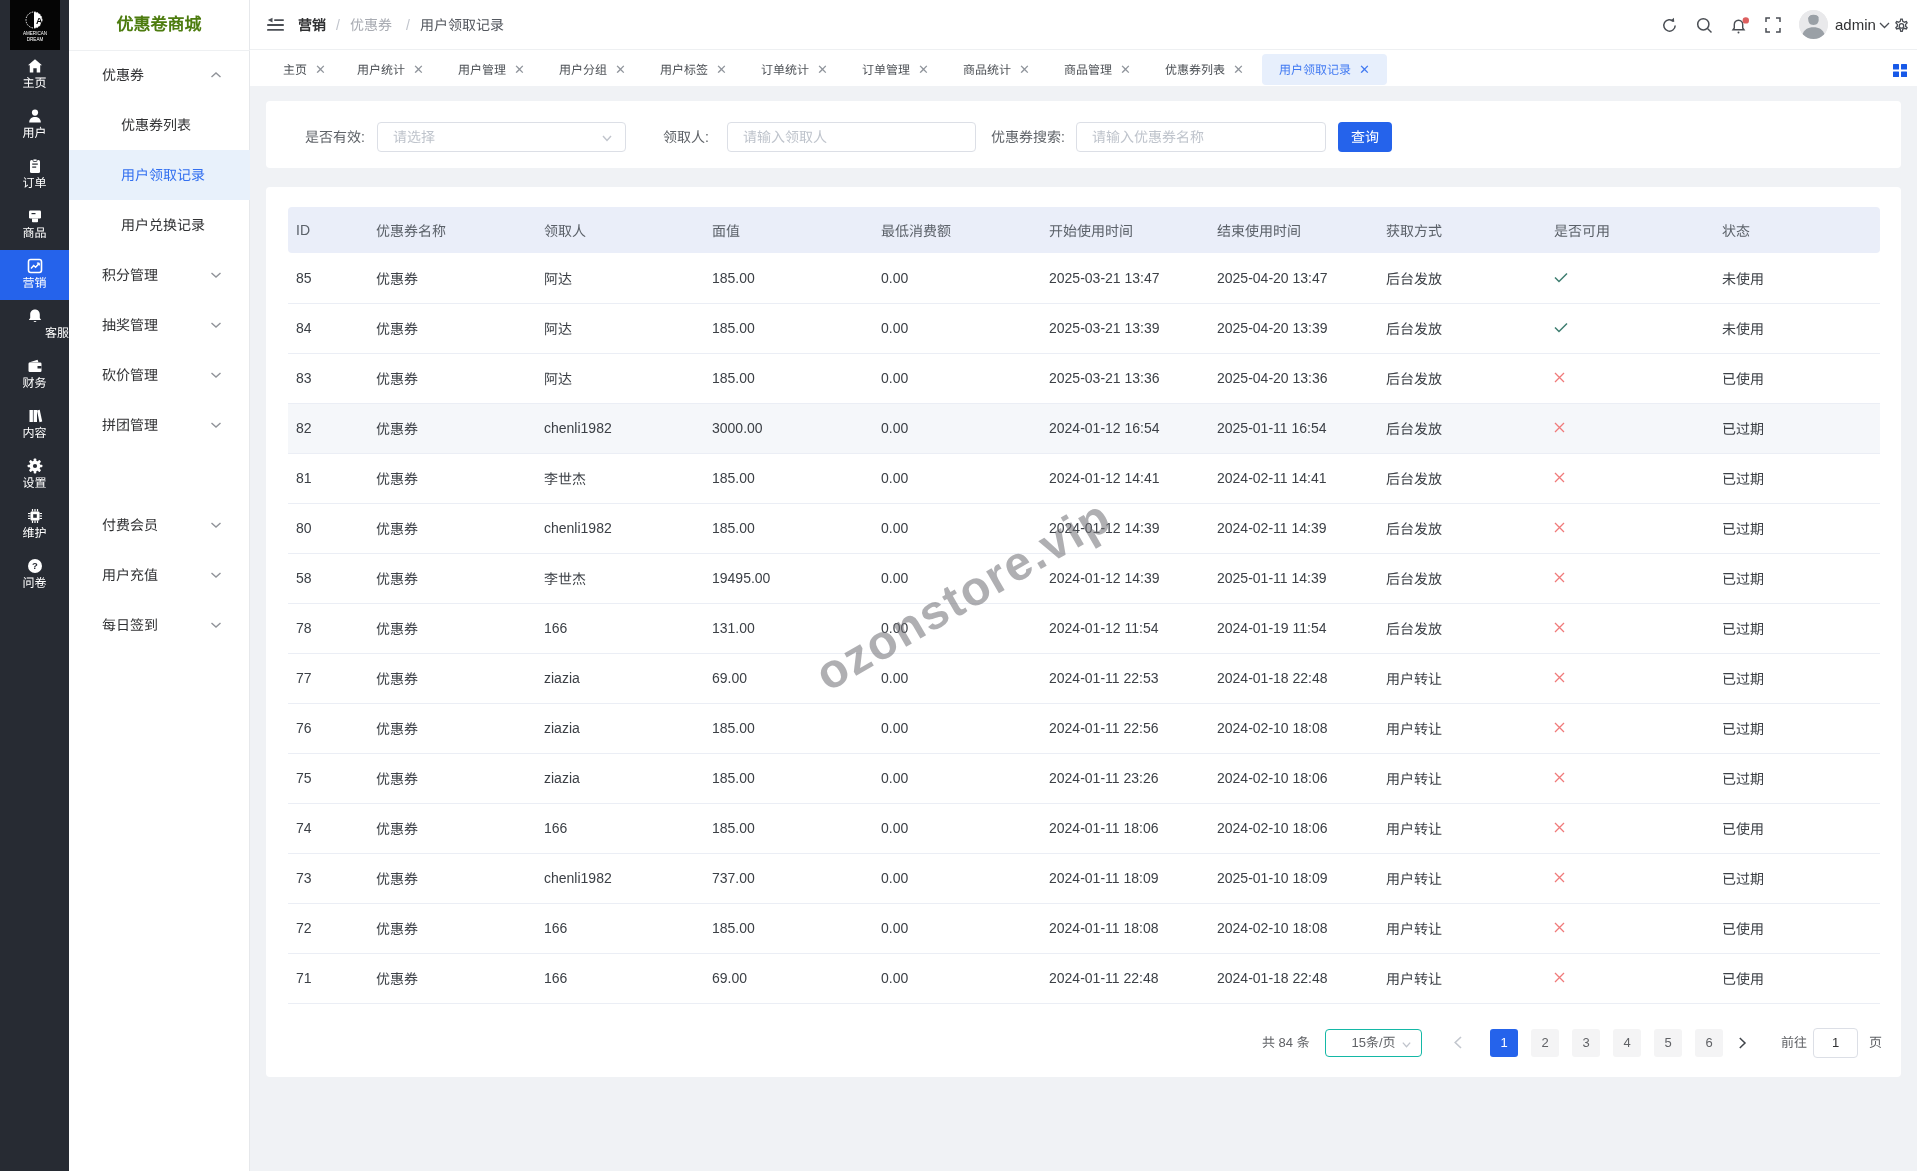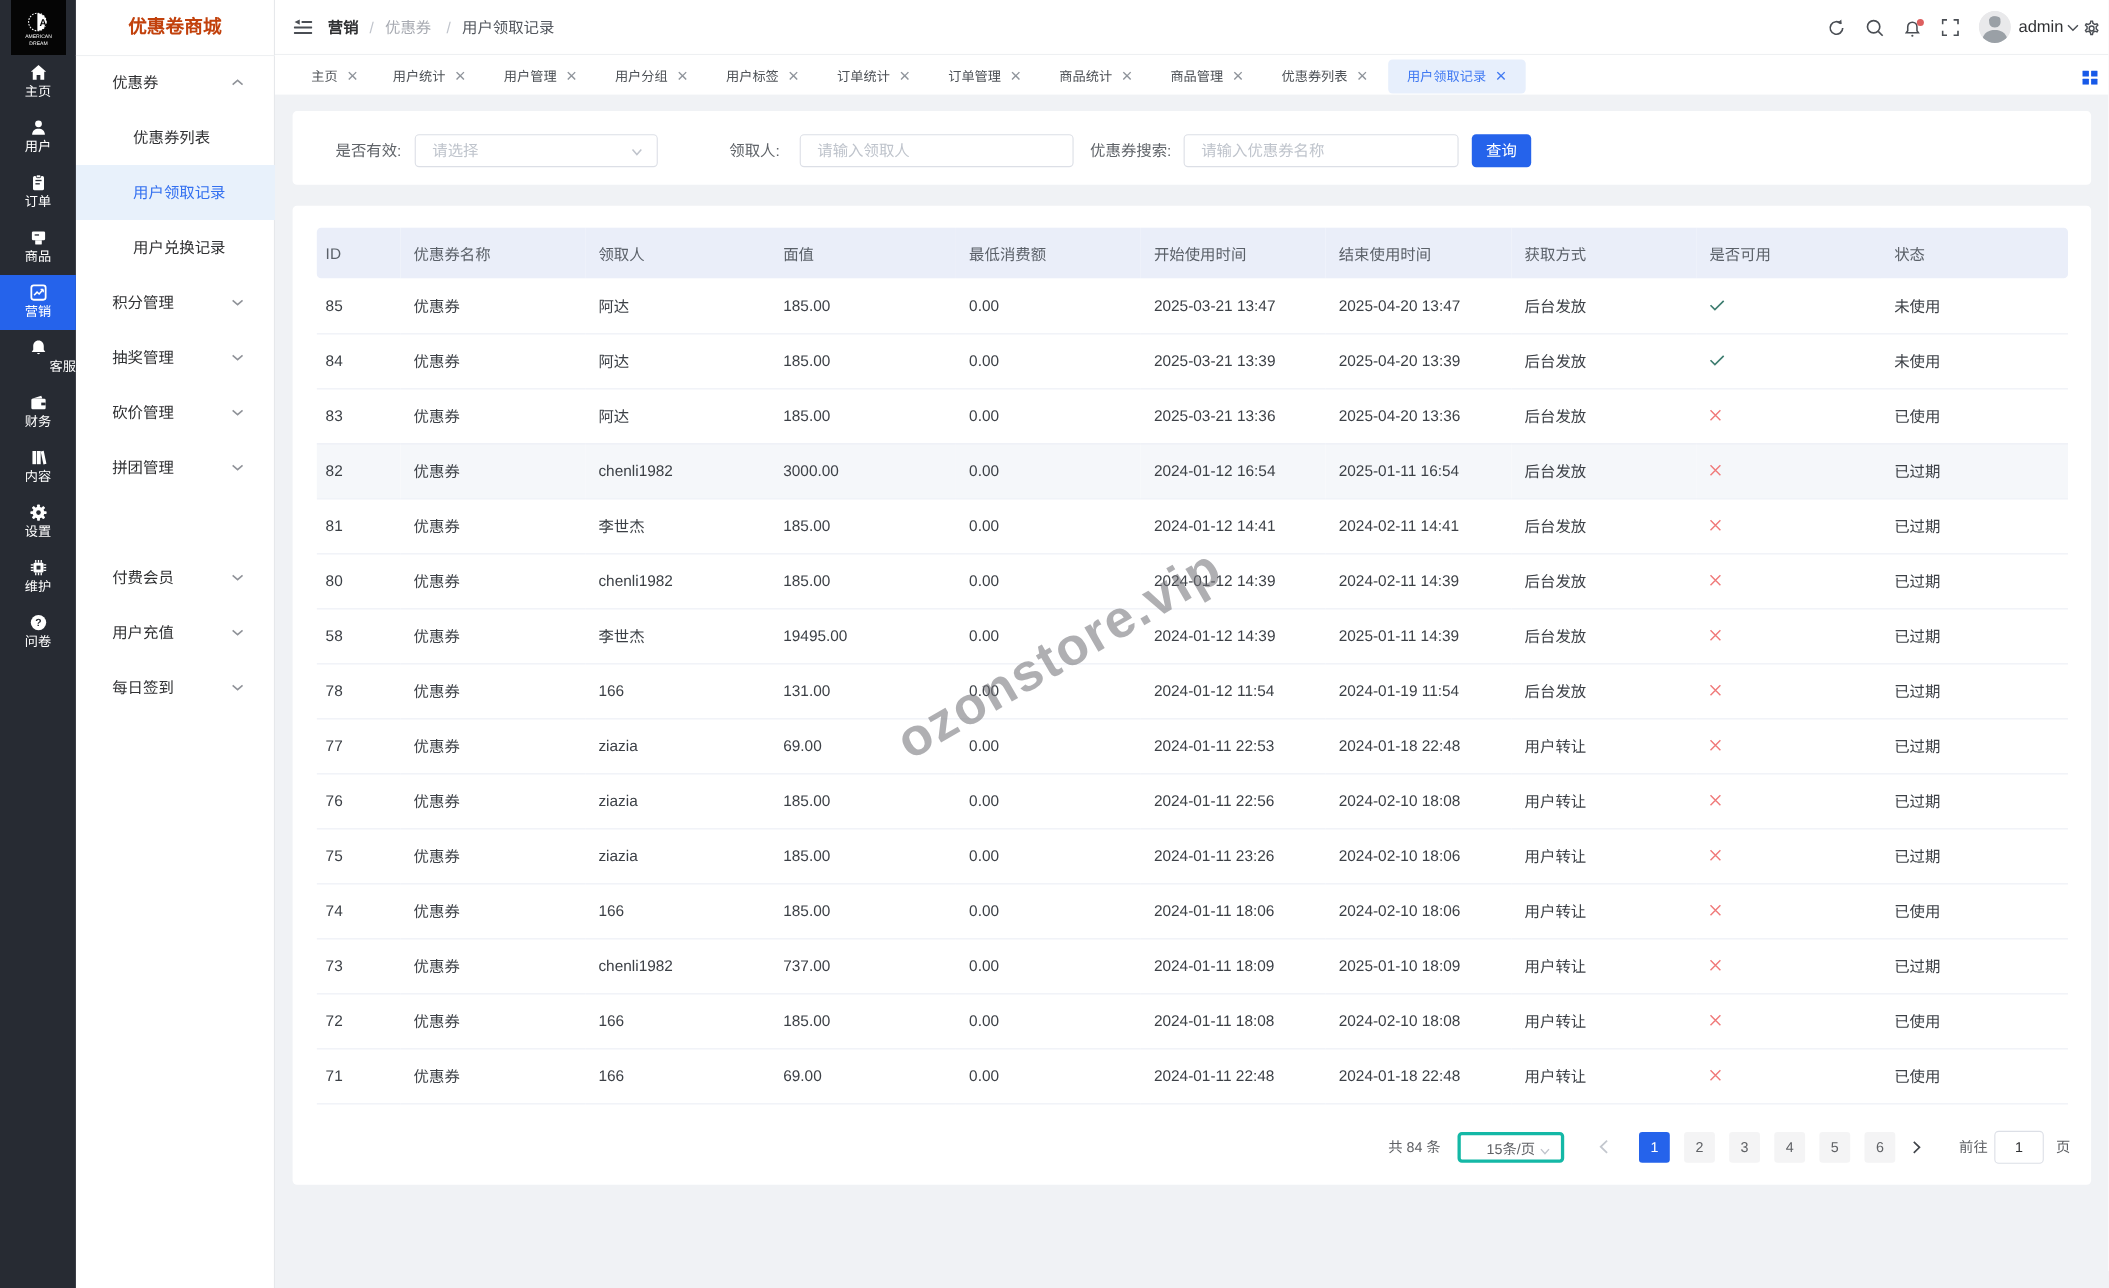--- a/index.html
+++ b/index.html
@@ -11,21 +11,21 @@
 
 .aside-dark { position:absolute; left:0; top:0; width:69px; height:1171px; background:#272b33; z-index:5; }
 .logo { position:absolute; left:10px; top:0; width:50px; height:50px; background:#050505; }
 .nitem { position:absolute; left:0; width:69px; height:50px; text-align:center; color:#fff; }
 .nitem svg { display:block; margin:8px auto 0; }
 .nitem .nlab { display:block; font-size:12px; line-height:12px; margin-top:3px; color:#fff; }
 .nitem.active { background:#2563eb; }
 
 
 .aside-white { position:absolute; left:69px; top:0; width:181px; height:1171px; background:#fff; border-right:1px solid #e6e8eb; z-index:4; }
-.side-title { position:absolute; left:0; top:0; width:100%; height:50px; line-height:50px; text-align:center; font-size:17px; font-weight:bold; color:#c2410c; }
+.side-title { position:absolute; left:0; top:0; width:100%; height:50px; line-height:50px; text-align:center; font-size:17px; font-weight:bold; color:#4d7c0f; }
 .mitem { position:absolute; left:0; width:181px; height:50px; line-height:50px; font-size:14px; color:#303133; }
 .mitem .txt1 { margin-left:33px; }
 .mitem .txt2 { margin-left:52px; }
 .mitem svg.chev { position:absolute; right:28px; top:21px; }
 .mitem.sel { background:#e8f1fb; color:#3370f0; }
 
 
 .topbar { position:absolute; left:250px; top:0; width:1667px; height:50px; background:#fff; border-bottom:1px solid #eef0f2; z-index:3; }
 .side-title-border { position:absolute; left:69px; top:50px; width:181px; height:0; border-top:1px solid #eef0f2; z-index:6; }
 .crumb { position:absolute; top:0; height:50px; line-height:50px; font-size:14px; }
@@ -298,21 +298,21 @@
           <rect x="0" y="0" width="6" height="5.5" rx="0.5"></rect>
           <rect x="8" y="0" width="6" height="5.5" rx="0.5"></rect>
           <rect x="0" y="7.5" width="6" height="5.5" rx="0.5"></rect>
           <rect x="8" y="7.5" width="6" height="5.5" rx="0.5"></rect>
         </g>
       </svg>
   </div>
 
   <div class="card filter">
     <span class="flabel" style="left:39px;">是否有效:</span>
-    <div class="fbox" style="left:111px; width:221px;"><span class="ph">请选择</span>
+    <div class="fbox" style="left:111px; width:249px;"><span class="ph">请选择</span>
       <svg width="12" height="12" viewBox="0 0 12 12">
           <path d="M2 4 L6 8.5 L10 4" fill="none" stroke="#c0c4cc" stroke-width="1.4"></path>
         </svg>
     </div>
     <span class="flabel" style="left:397px;">领取人:</span>
     <div class="fbox" style="left:461px; width:249px;"><span class="ph">请输入领取人</span></div>
     <span class="flabel" style="left:725px;">优惠券搜索:</span>
     <div class="fbox" style="left:810px; width:250px;"><span class="ph">请输入优惠券名称</span></div>
     <div class="btn">查询</div>
   </div>
@@ -555,21 +555,21 @@
               <td><svg width="11" height="11" viewBox="0 0 11 11">
                   <path d="M1 1 L10 10 M10 1 L1 10" stroke="#f07a7a" stroke-width="1.3"></path>
                 </svg></td>
               <td>已使用</td>
             </tr>
       </tbody>
     </table>
     </div>
     <div class="pag">
       <span style="left:996px; line-height:28px;">共 84 条</span>
-      <span style="left:1059px; width:97px; height:28px; border:3px solid #14b8a6; border-radius:4px; line-height:26px; text-align:center;">15条/页
+      <span style="left:1059px; width:97px; height:28px; border:1px solid #14b8a6; border-radius:4px; line-height:26px; text-align:center;">15条/页
         <svg style="position:absolute; right:9px; top:9px;" width="11" height="11" viewBox="0 0 12 12">
             <path d="M2 4 L6 8.5 L10 4" fill="none" stroke="#c0c4cc" stroke-width="1.4"></path>
           </svg>
       </span>
       <span class="pnum" style="left:1178px; background:transparent;"><svg width="10" height="13" viewBox="0 0 10 13" style="margin-top:7px;">
             <path d="M8 1 L2.2 6.5 L8 12" fill="none" stroke="#c3c7ce" stroke-width="1.6"></path>
           </svg></span>
       <span class="pnum on" style="left:1224px;">1</span>
       <span class="pnum" style="left:1265px;">2</span>
       <span class="pnum" style="left:1306px;">3</span>

